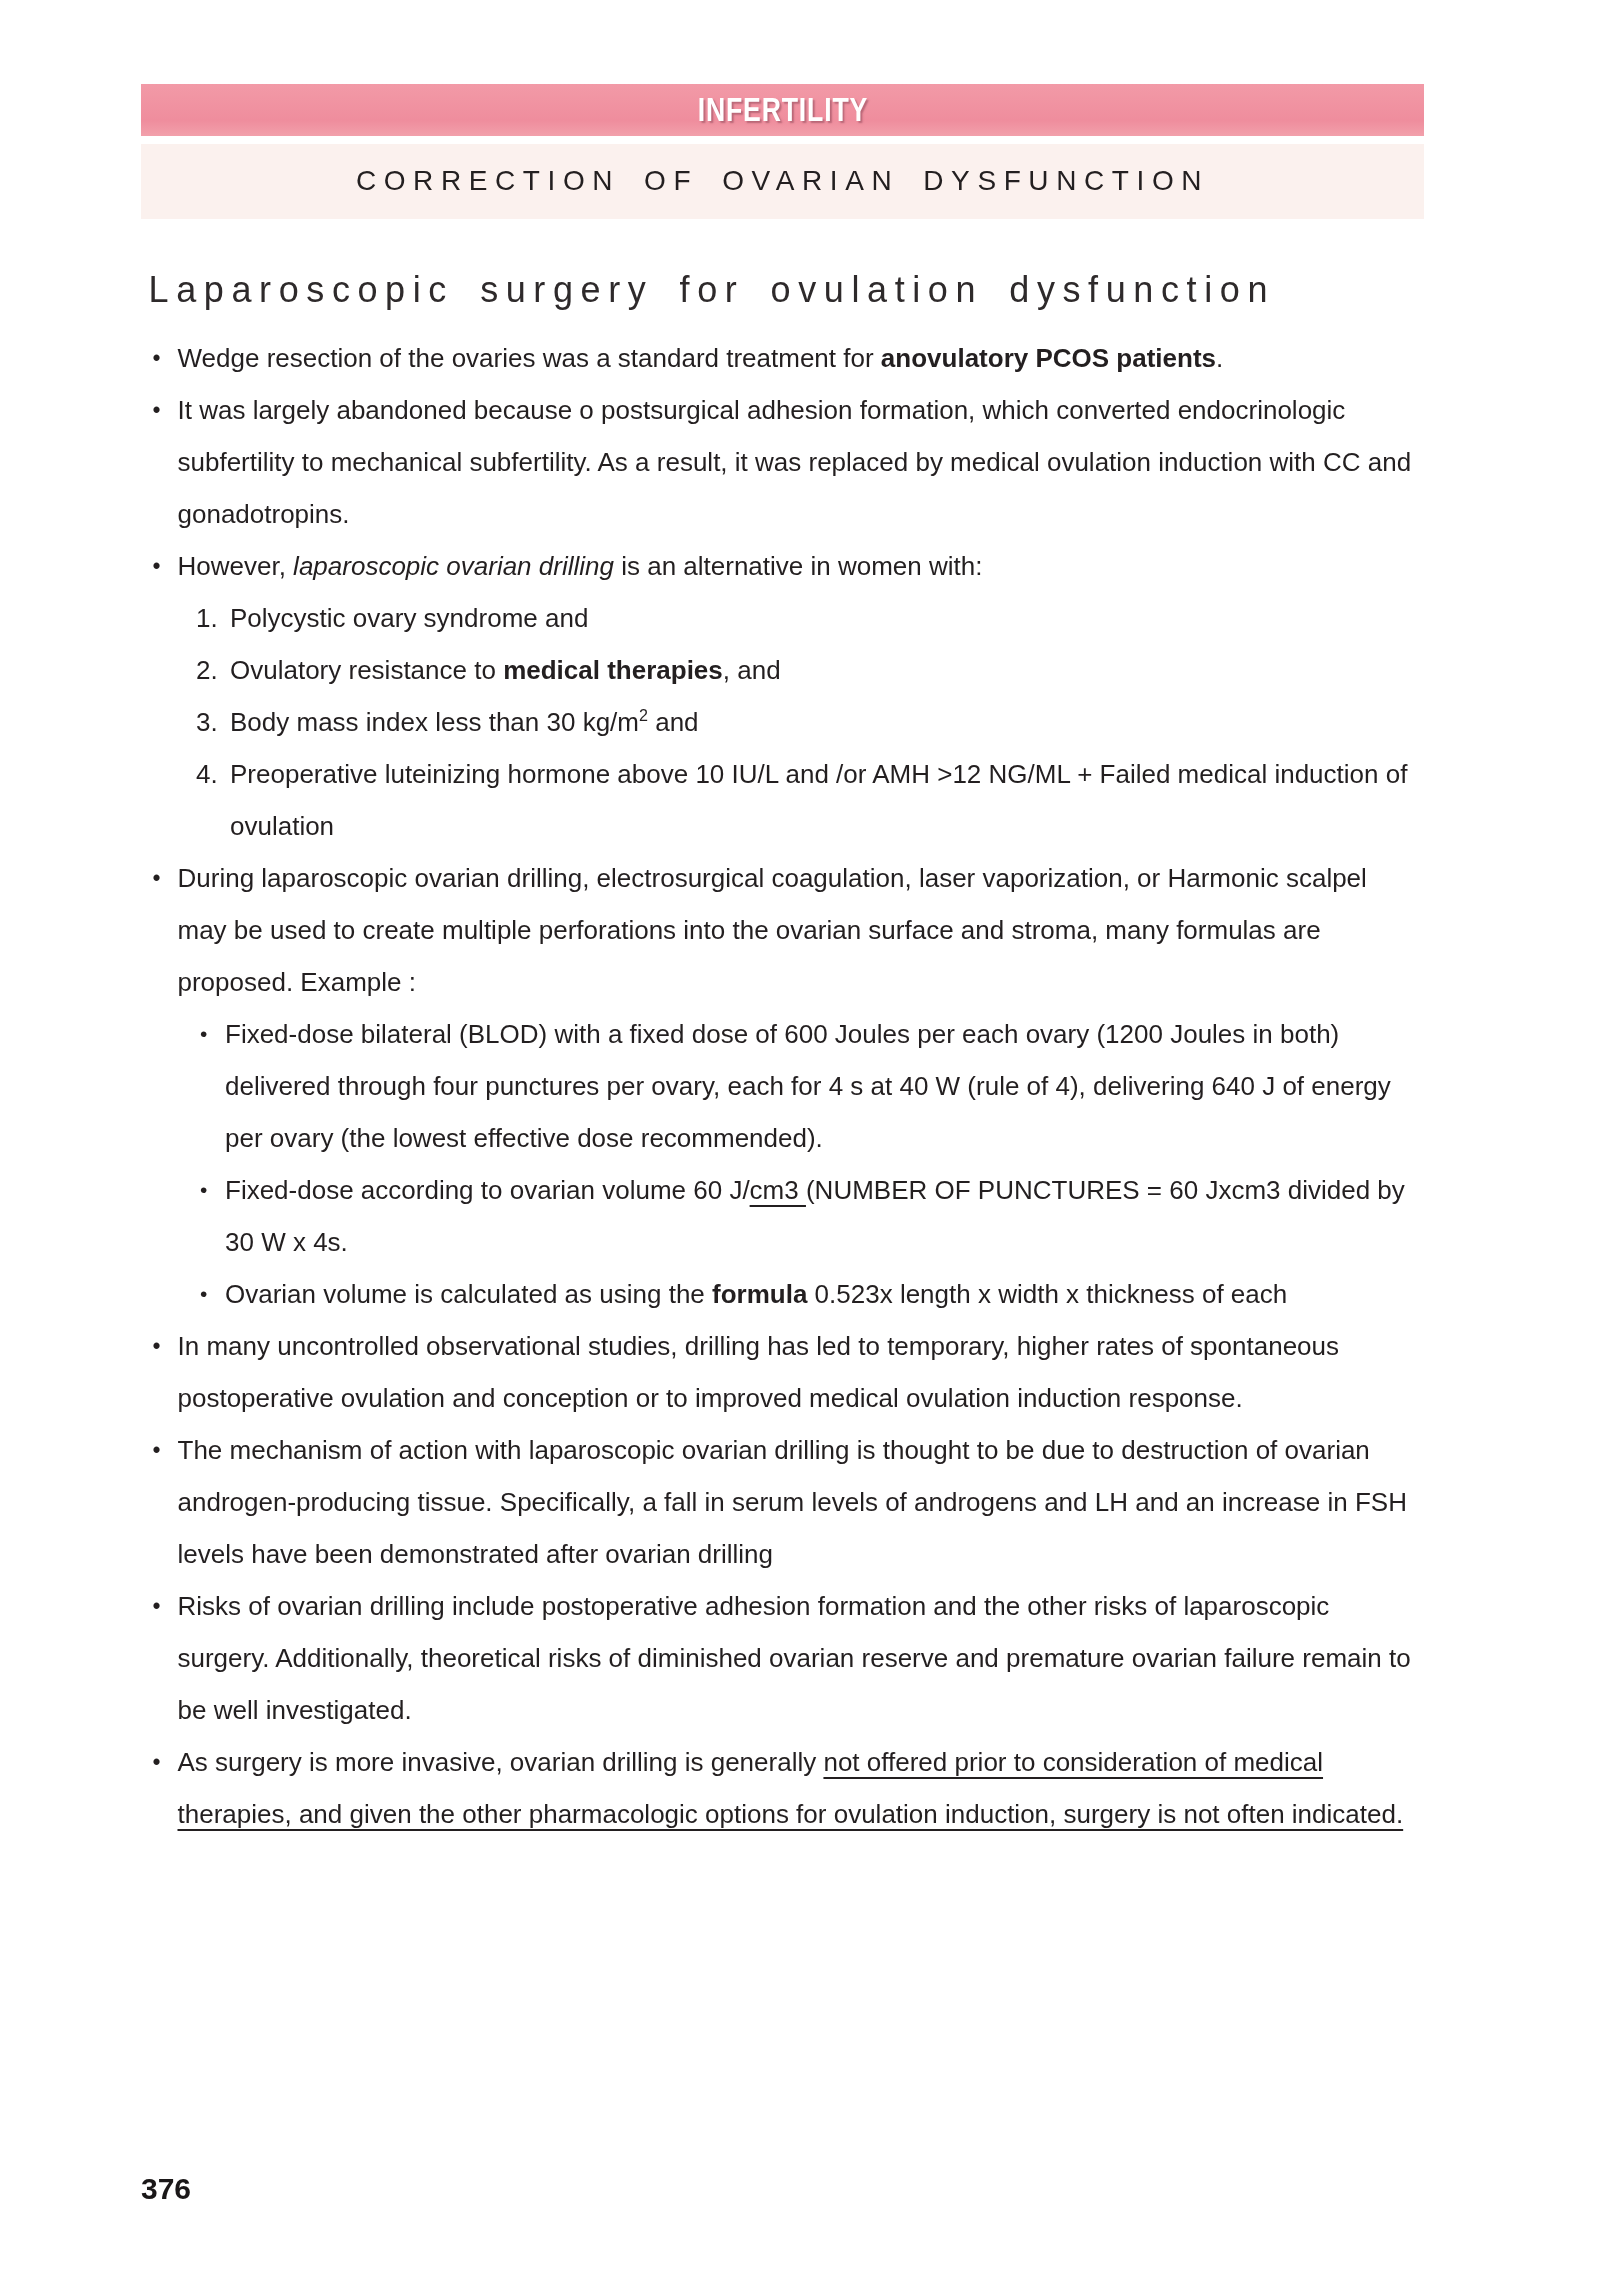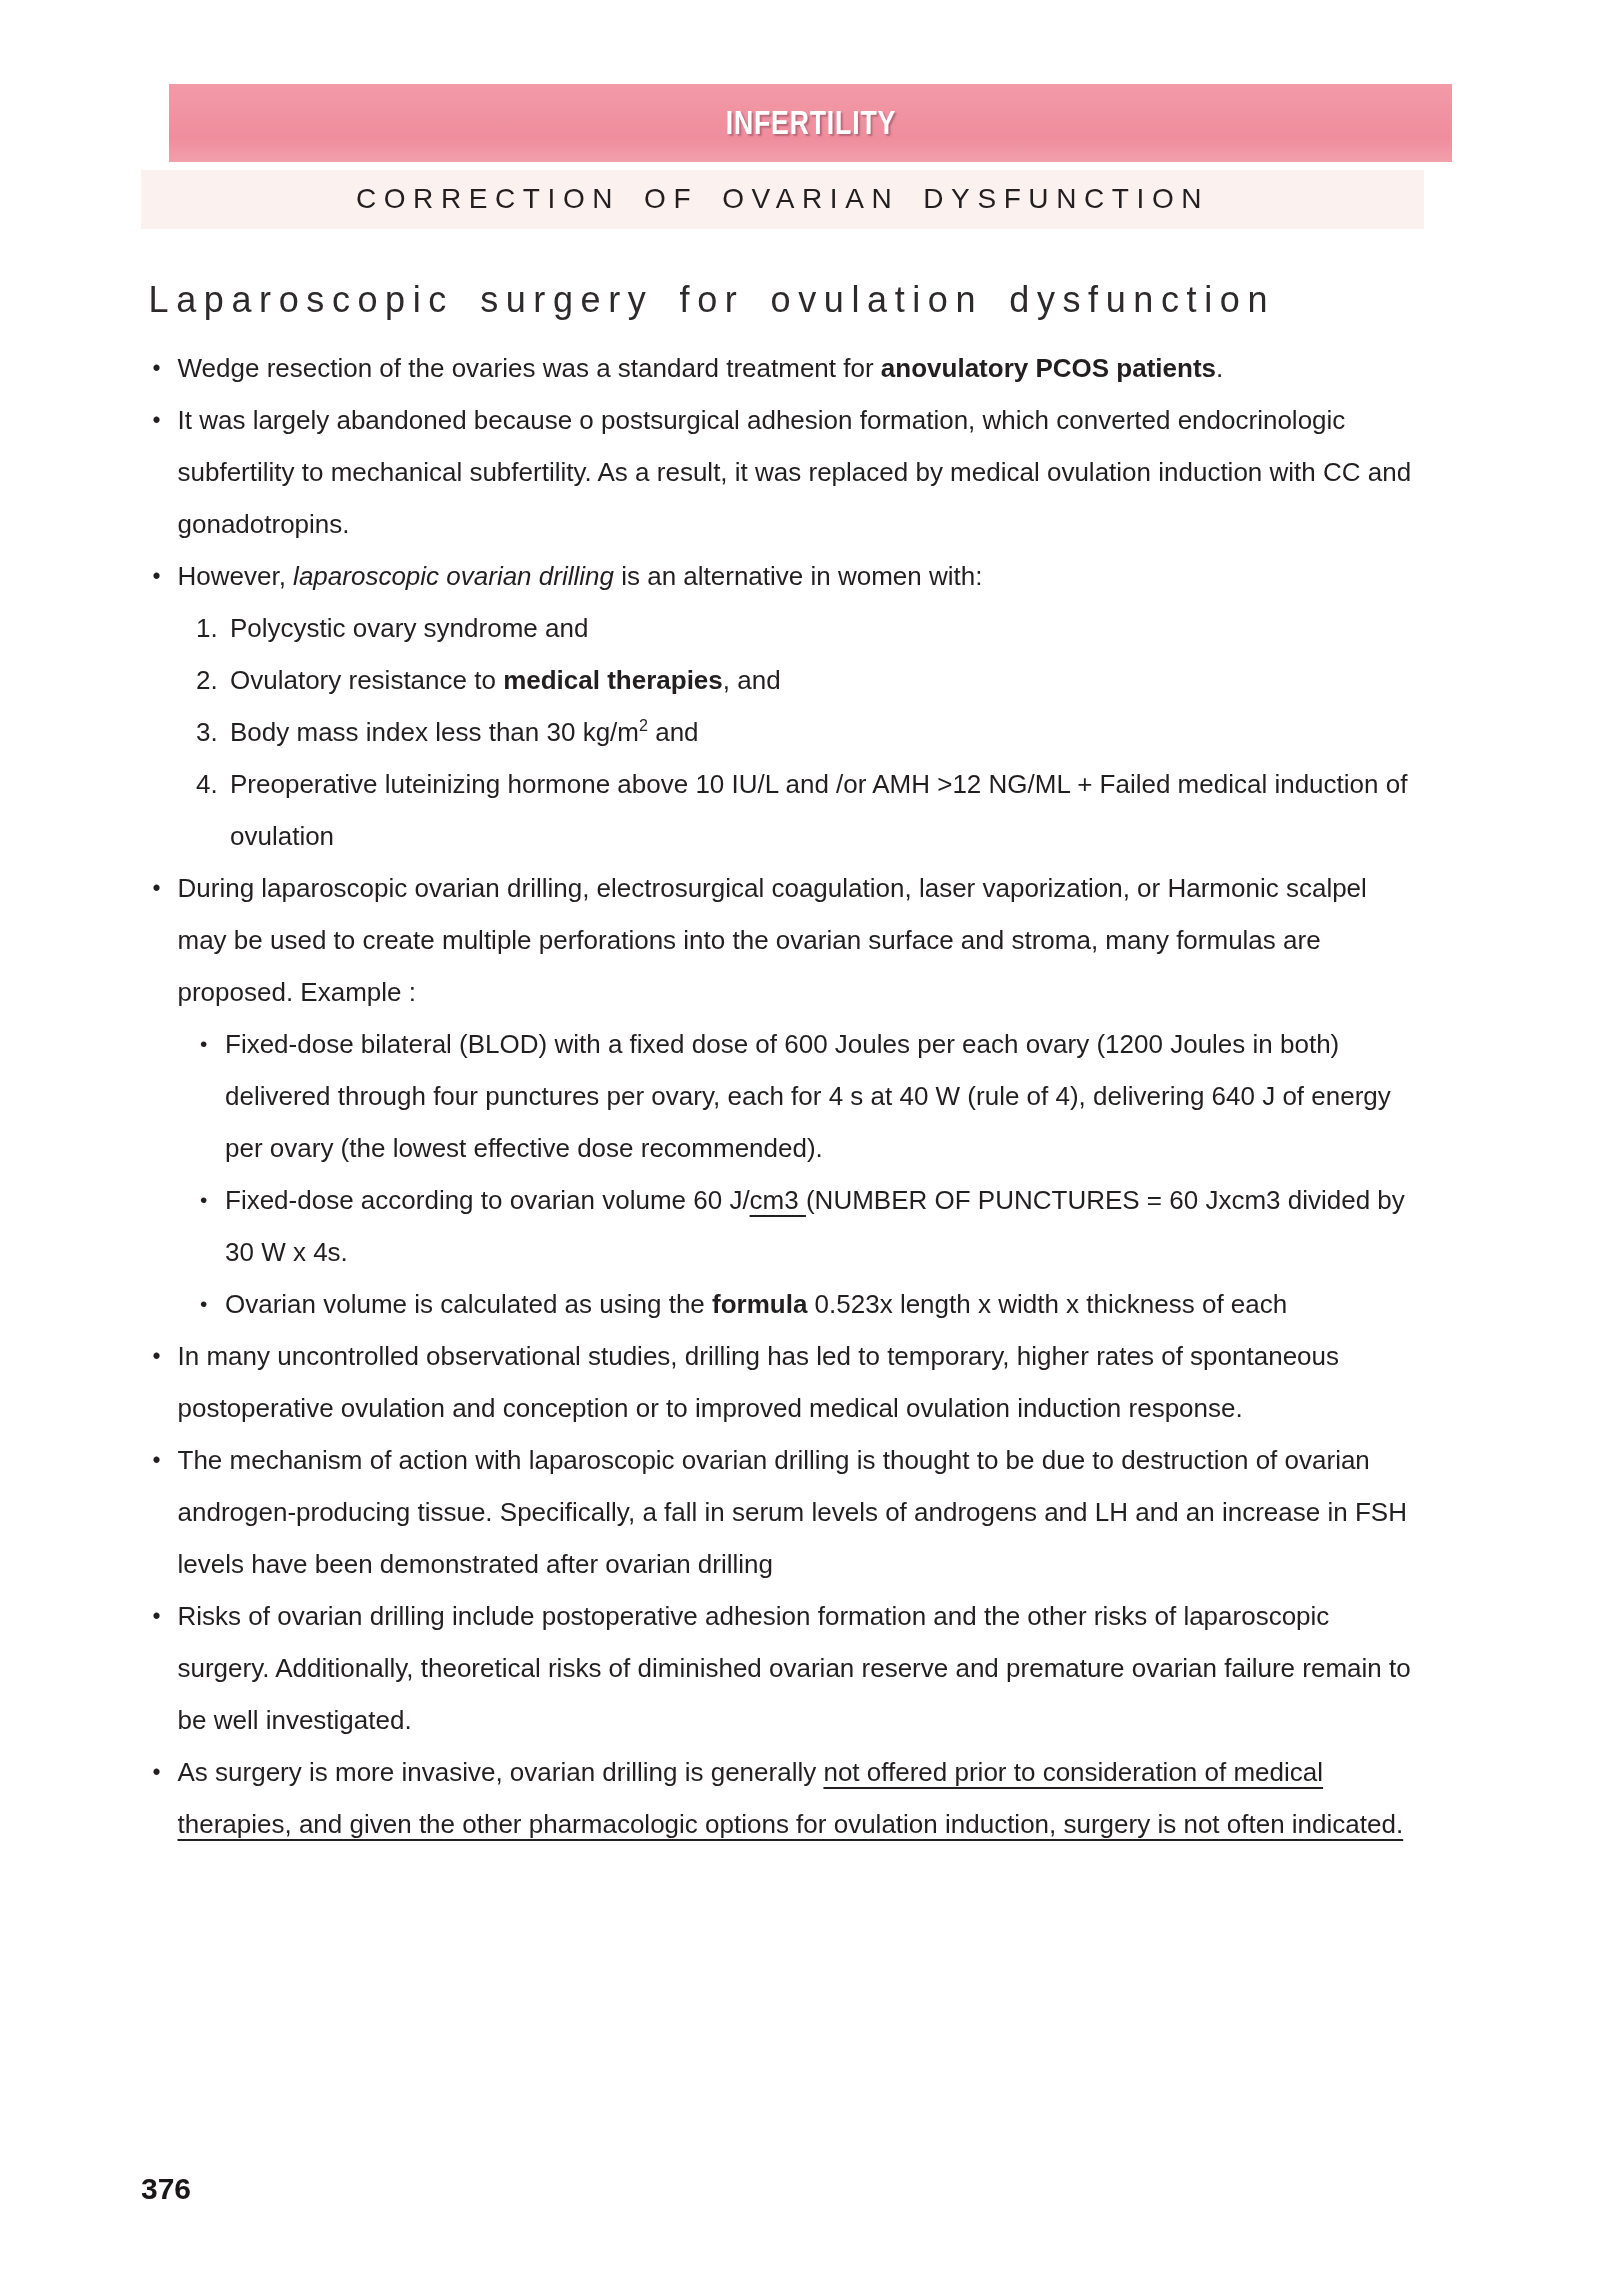--- a/index.html
+++ b/index.html
@@ -18,23 +18,22 @@
     position: absolute;
     left: 141px;
     top: 84px;
     width: 1283px;
   }
 
   
   .banner { width: 100%; display: flex; align-items: center; justify-content: center; }
 
   .banner-pink {
-    height: 78px;
+    height: 52px;
     background: linear-gradient(180deg, #f29aa7 0%, #ef8d9d 70%, #f2a0ab 100%);
-    margin-left: 28px;
   }
   .banner-pink .banner-label {
     color: #ffffff;
     font-size: 32.5px;
     font-weight: bold;
     letter-spacing: 1px;
     transform: scaleX(0.82);
     text-shadow: 2.4px 2.4px 1.9px rgba(140, 70, 85, 0.55);
   }
 
@@ -45,21 +44,21 @@
   }
   .banner-teal .banner-label {
     color: #ffffff;
     font-size: 28px;
     font-weight: bold;
     letter-spacing: 8.6px;
     word-spacing: 9.6px;
   }
 
   .banner-lightpink {
-    height: 59px;
+    height: 75px;
     margin-top: 7.6px;
     background: #fbf1ee;
   }
   .banner-lightpink .banner-label {
     color: #231f20;
     font-size: 28px;
     font-weight: 500;
     letter-spacing: 7.6px;
     word-spacing: 8.6px;
   }

